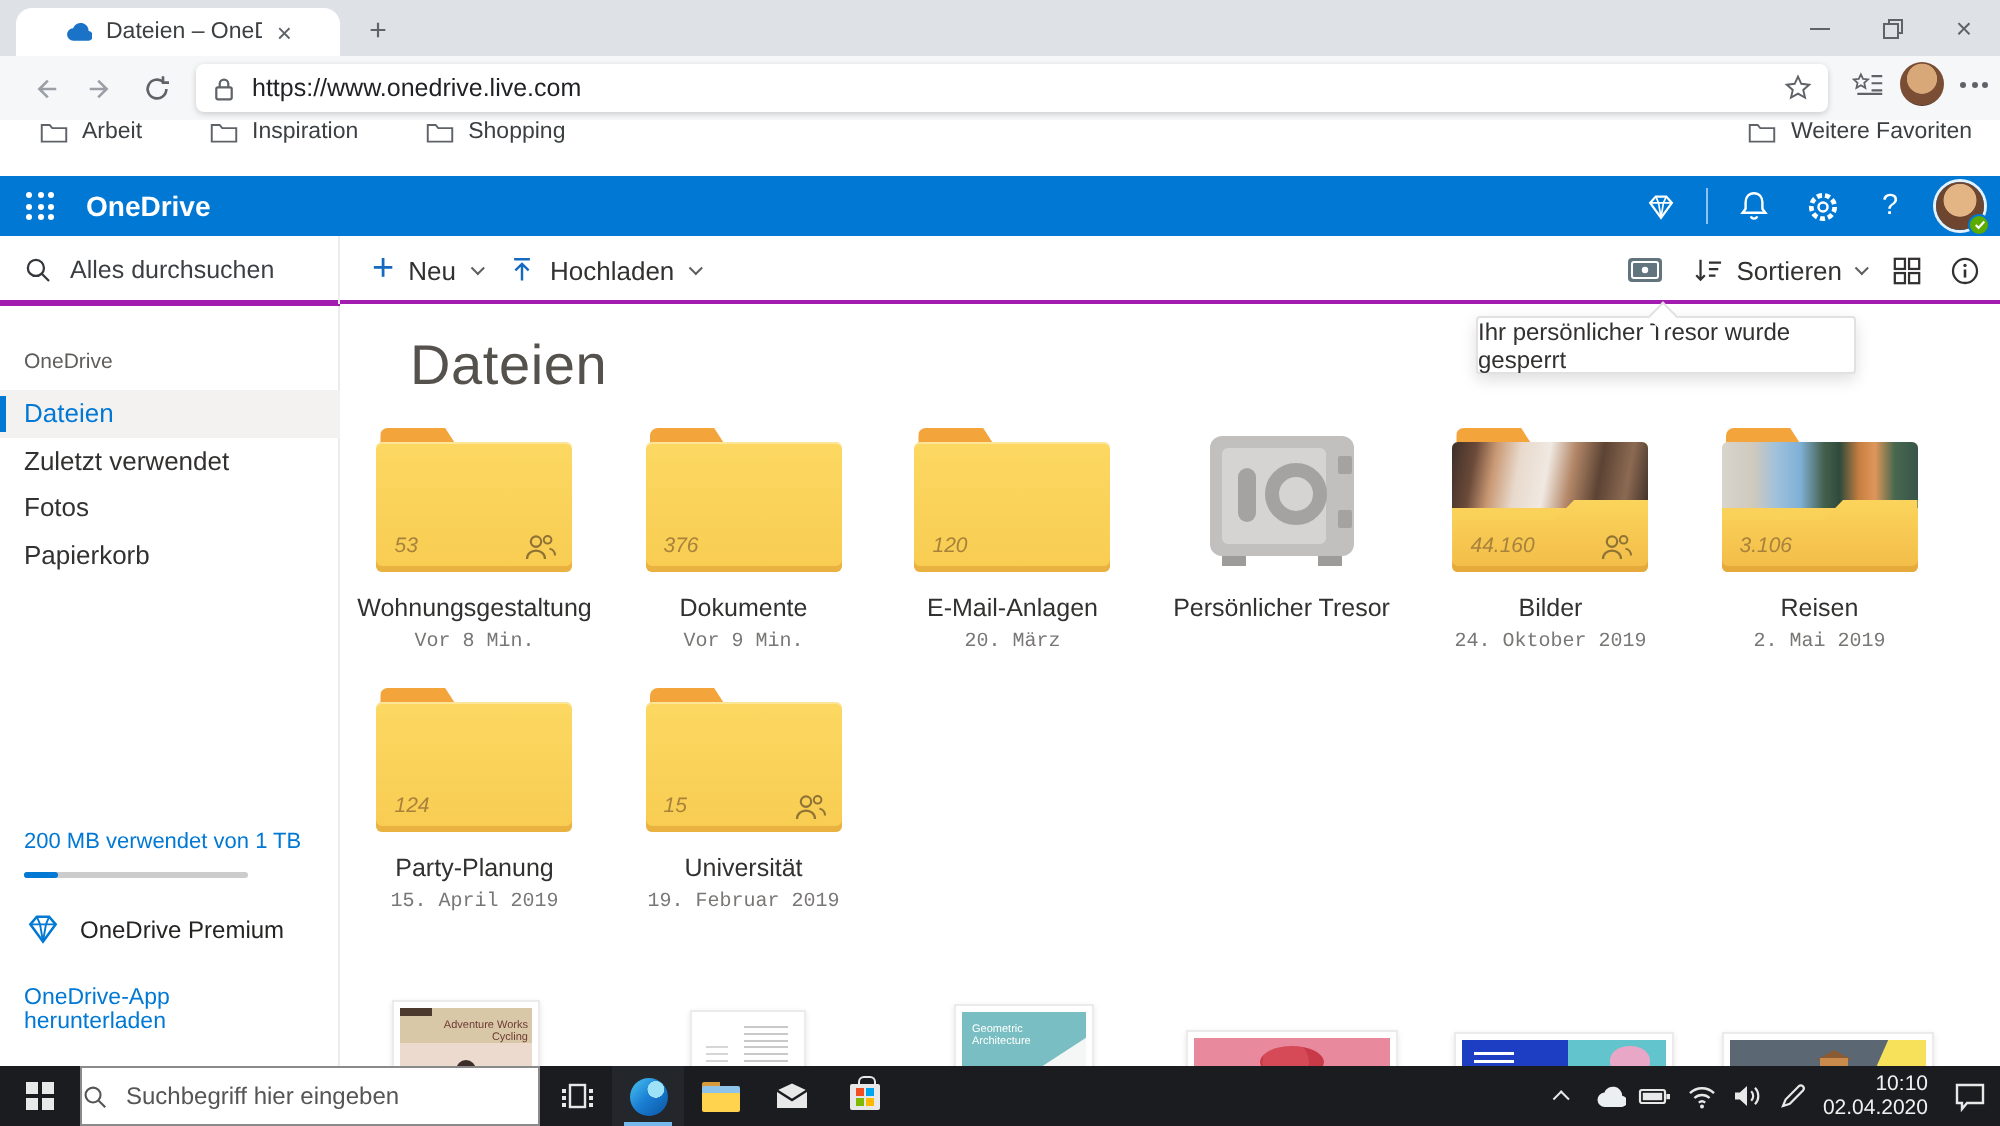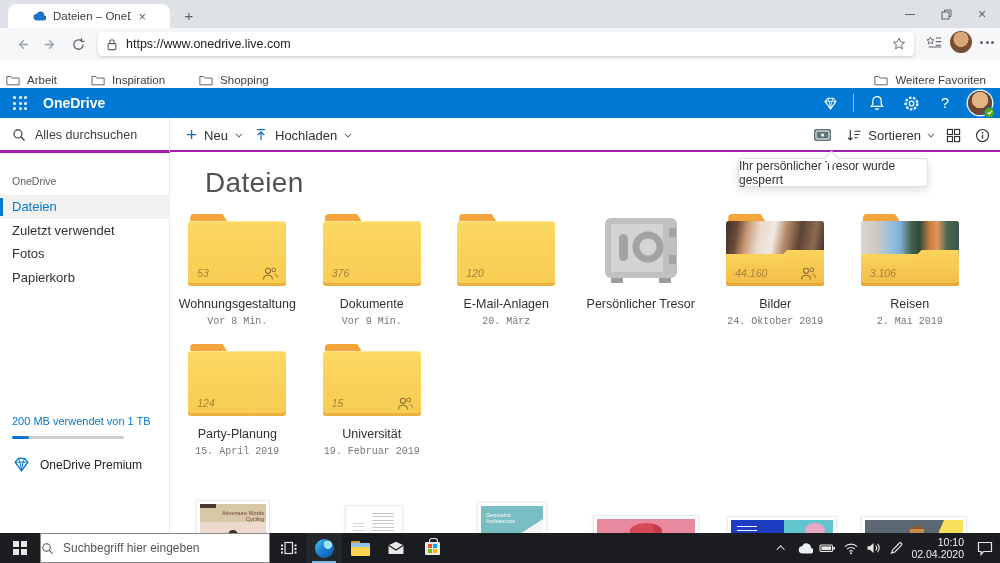--- a/index.html
+++ b/index.html
@@ -19,21 +19,21 @@
 
   .btoolbar { position:absolute; left:0; top:28px; width:1000px; height:32px; background:#f6f7f9; }
   .nav-btn { position:absolute; top:4px; width:24px; height:24px; display:flex; align-items:center; justify-content:center; }
   .addressbar { position:absolute; left:98px; top:4px; width:816px; height:24px; background:#fff; border-radius:4px; box-shadow:0 1px 3px rgba(0,0,0,.18); display:flex; align-items:center; padding:0 8px; gap:8px; }
   .url-text { font-size:12.5px; color:#202124; flex:1; }
   .btool-right { position:absolute; right:6px; top:3px; display:flex; align-items:center; gap:8px; }
   .avatar-sm { width:22px; height:22px; border-radius:50%; background:radial-gradient(circle at 50% 38%, #d9a878 0 42%, #7a4e35 44% 74%, #4a3124 76%); }
   .dots3 { display:flex; gap:2.5px; }
   .dots3 i { width:3px; height:3px; border-radius:50%; background:#5f6368; }
 
-  .favbar { position:absolute; left:0; top:60px; width:1000px; height:26px; background:#fff; display:flex; align-items:flex-end; padding:0 6px; gap:34px; }
+  .favbar { position:absolute; left:0; top:60px; width:1000px; height:26px; background:#fff; display:flex; align-items:flex-start; padding:0 20px; gap:34px; }
   .fav-item { display:flex; align-items:center; gap:7px; font-size:11.5px; color:#3c4043; }
   .fav-right { position:absolute; right:14px; display:flex; align-items:center; gap:7px; font-size:11.5px; color:#3c4043; }
 
   
   .odheader { position:absolute; left:0; top:88px; width:1000px; height:30px; background:#0078d4; display:flex; align-items:center; }
   .waffle { width:30px; height:30px; margin-left:5px; display:grid; grid-template-columns:repeat(3,3px); grid-template-rows:repeat(3,3px); gap:2.5px; place-content:center; }
   .waffle i { width:3px; height:3px; background:#fff; border-radius:50%; }
   .brand { color:#fff; font-size:14px; font-weight:bold; margin-left:8px; }
   .odh-right { position:absolute; right:4px; display:flex; align-items:center; gap:4px; height:30px; }
   .odh-btn { width:30px; height:30px; display:flex; align-items:center; justify-content:center; color:#fff; }
@@ -343,20 +343,21 @@
       <div class="prog">
           <div class="prog-fill"></div>
         </div>
       <div class="premium-row">
         <svg width="19" height="17" viewBox="0 0 18 16">
             <path d="M3 5.8 L6.1 2.2 H11.9 L15 5.8 L9 14 Z" fill="none" stroke="#0078d4" stroke-width="1.2"></path>
             <path d="M3 5.8 H15 M6.1 2.2 L7.6 5.8 L9 14 M11.9 2.2 L10.4 5.8 L9 14" fill="none" stroke="#0078d4" stroke-width=".9"></path>
           </svg>
         <span>OneDrive Premium</span>
       </div>
+      <div class="app-link">OneDrive-App herunterladen</div>
     </div>
   </div>
 
   <div class="main">
     <div class="page-h1">Dateien</div>
 
     <div class="tooltip">Ihr persönlicher Tresor wurde gesperrt</div>
 
     <div class="grid-row" style="top:62px">
 

